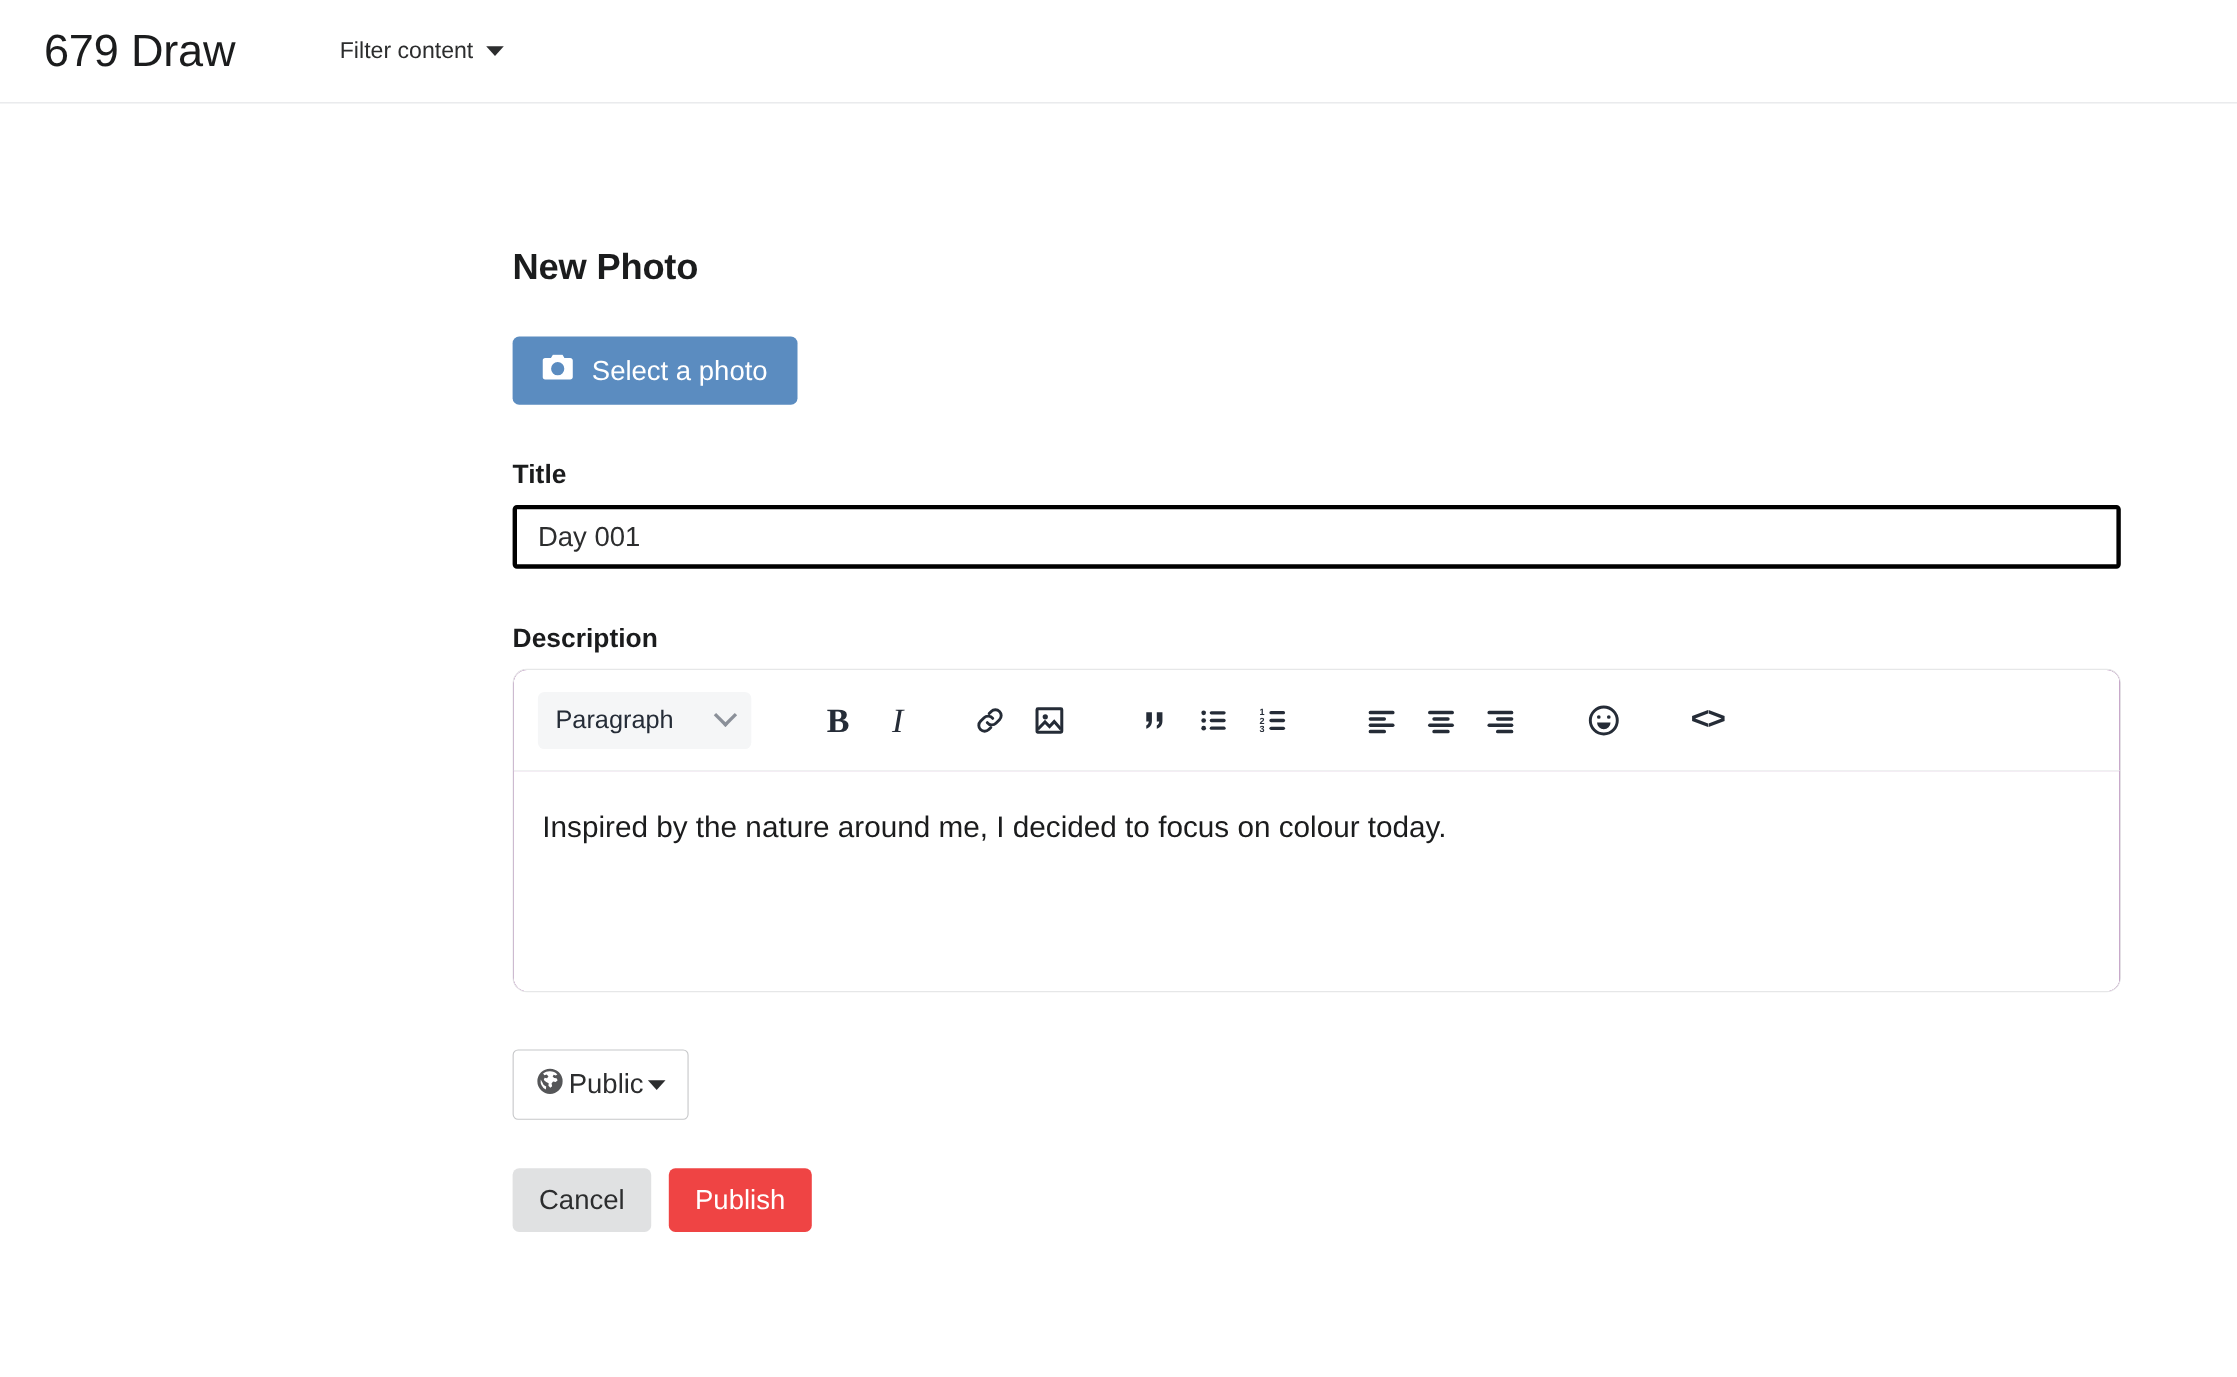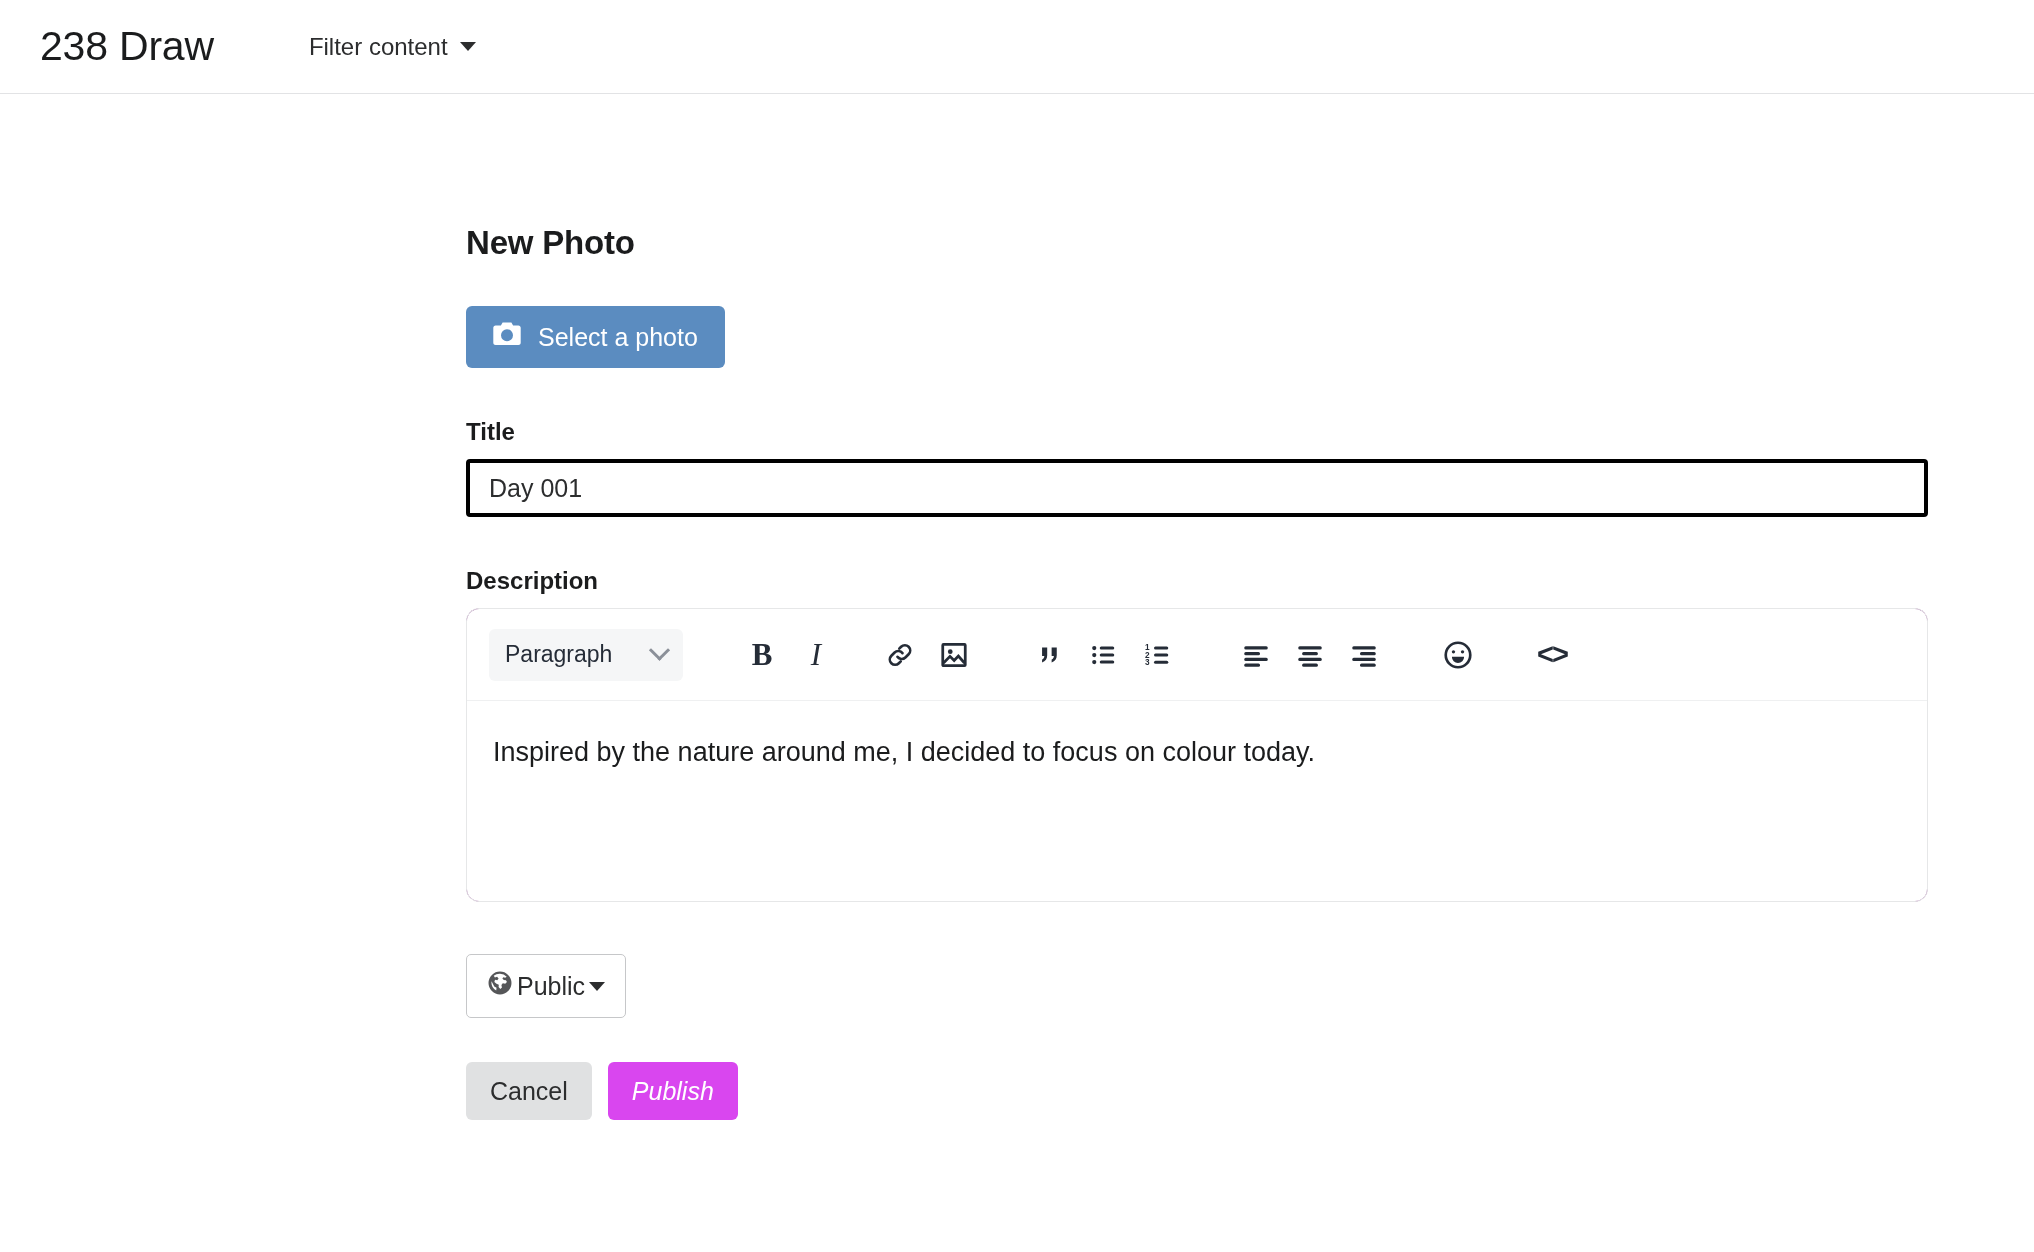--- a/index.html
+++ b/index.html
@@ -36,21 +36,21 @@
     padding: 0 28px;
     font-size: 23px;
     font-family: "Liberation Sans", sans-serif;
     color: #1b1c1d;
     background: #fff;
     outline: none;
   }
   .search-input::placeholder { color: #a2a4a6; }
   .filter-content {
     margin-left: 50px;
-    font-size: 24px;
+    font-size: 21px;
     color: #2c2d2e;
     display: flex;
     align-items: center;
     gap: 12px;
     cursor: pointer;
     white-space: nowrap;
   }
   .caret-down {
     width: 0; height: 0;
     border-left: 8px solid transparent;
@@ -203,27 +203,27 @@
   .btn {
     height: 58px;
     padding: 0 24px;
     border: none;
     border-radius: 6px;
     font-size: 25px;
     font-family: "Liberation Sans", sans-serif;
     cursor: pointer;
   }
   .btn-cancel { background: #e0e1e2; color: #2c2d2e; }
-  .btn-publish { background: #d946ef; color: #ffffff; font-style: italic; }
+  .btn-publish { background: #ef4444; color: #ffffff; }
 </style>
 </head>
 <body>
 
 <div class="topbar">
-  <div class="brand">238 Draw</div>
+  <div class="brand">679 Draw</div>
   <div class="filter-content">
     <span>Filter content</span>
     <span class="caret-down"></span>
   </div>
 </div>
 
 <div class="page">
 <div class="form-col">
 
   <h1 class="page-title">New Photo</h1>

